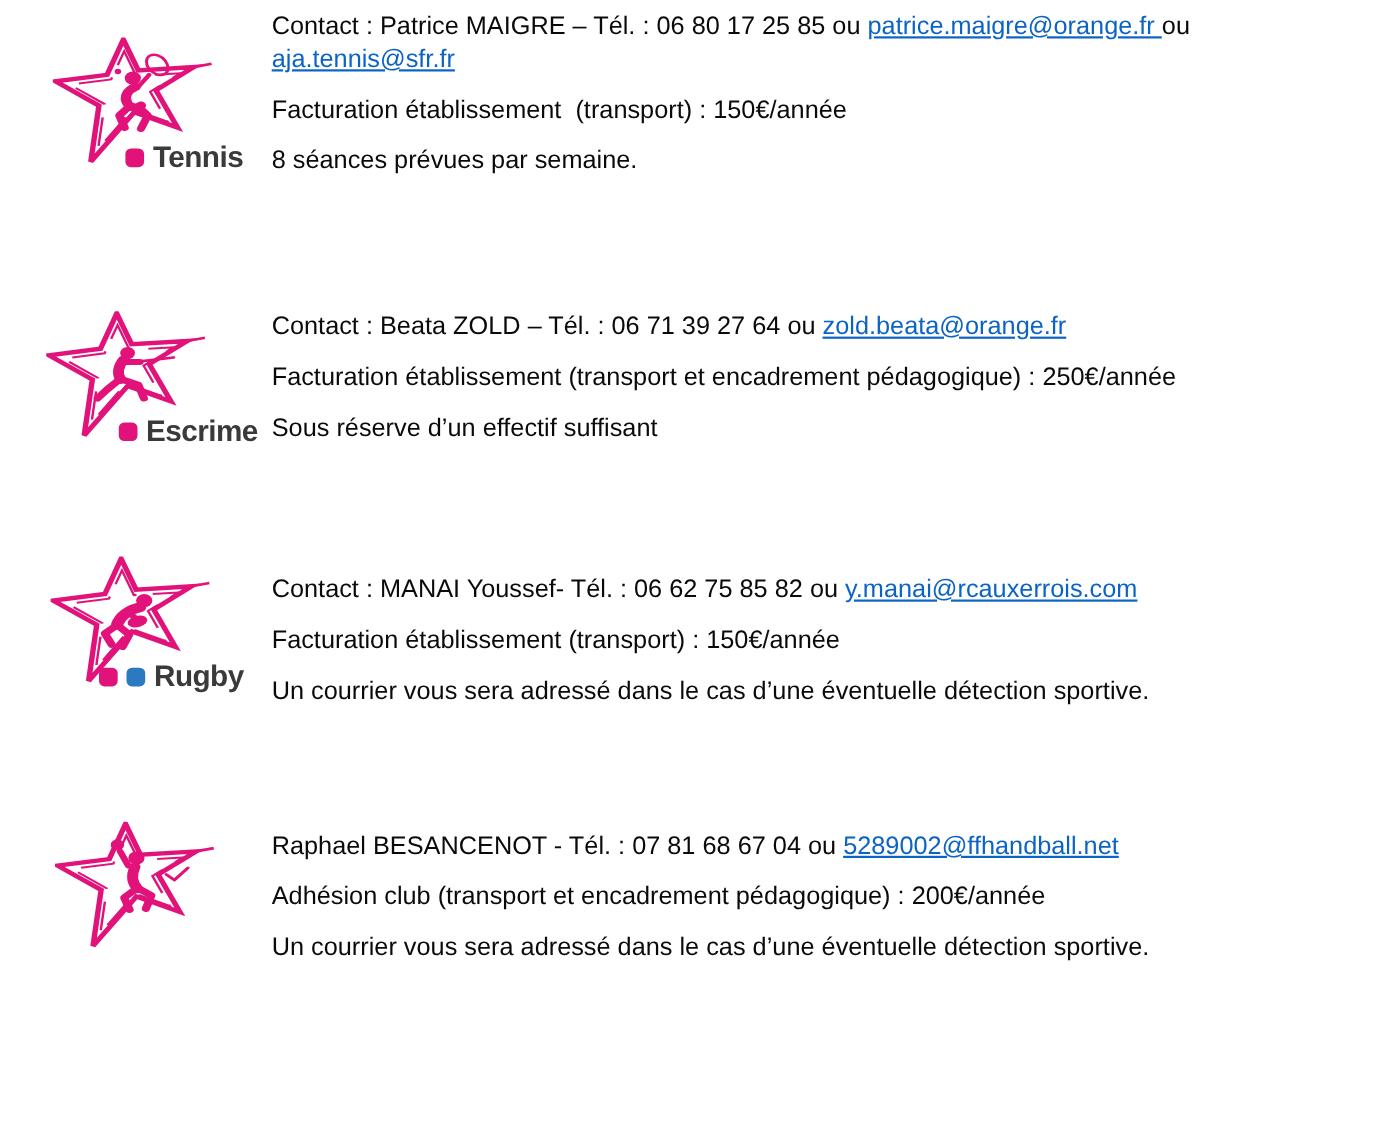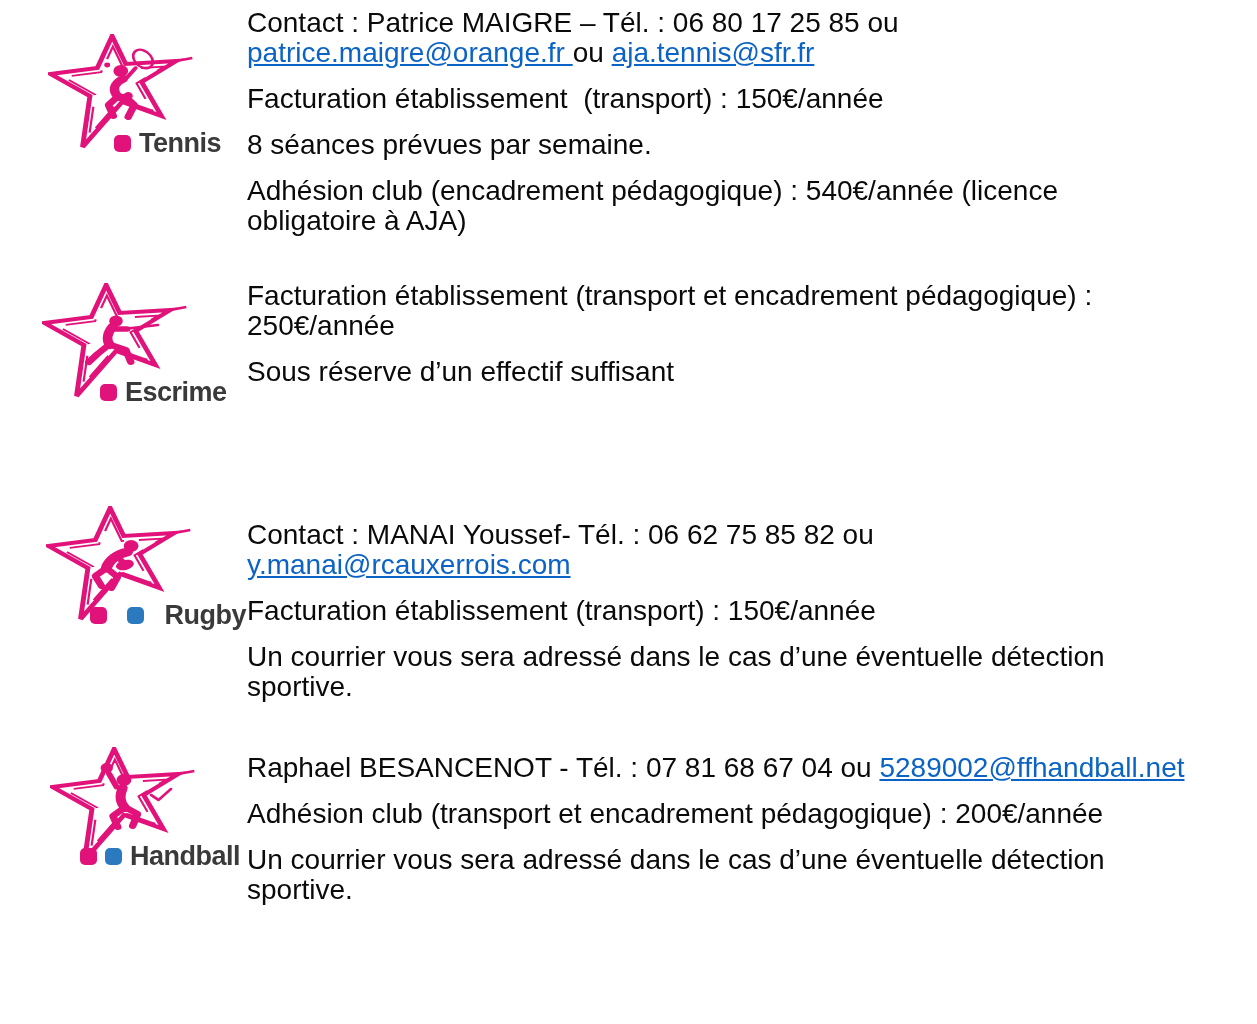--- a/index.html
+++ b/index.html
@@ -23,33 +23,33 @@
   .s-handball .logo{left:50px;top:-6px;}
 
   .logo svg{width:148px;height:120px;display:block;}
 
   .label-row{
     position:relative;z-index:2;
     display:flex;align-items:center;gap:8px;
     margin-top:-26px;
   }
   .s-tennis  .label-row{margin-left:66px;}
-  .s-escrime .label-row{margin-left:58px;}
-  .s-rugby   .label-row{margin-left:44px;justify-content:space-between;}
+  .s-escrime .label-row{margin-left:58px;justify-content:center;}
+  .s-rugby   .label-row{margin-left:44px;}
   .s-handball .label-row{margin-left:30px;}
 
   .bullet{width:17px;height:17px;border-radius:5px;display:inline-block;flex:0 0 auto;}
   .label-text{
     font-size:27px;font-weight:bold;color:#3a3a3a;
     letter-spacing:-0.5px;white-space:nowrap;
   }
 
   .text{
     position:absolute;left:247px;top:0;width:945px;
-    font-size:28px;color:#0a0a0a;
+    font-size:23px;color:#0a0a0a;
   }
   .text p{
     margin:0 0 16px 0;
     line-height:30px;
     white-space:pre-wrap;
   }
   .text a{
     color:#0b63c5;
     text-decoration:underline;
     cursor:pointer;
@@ -76,21 +76,20 @@
      </svg>
         <div class="label-row">
           <span class="bullet" style="background: rgb(226, 18, 123);"></span>
           <span class="label-text">Tennis</span>
         </div>
       </div>
       <div class="text">
         <p class="para"><span class="run">Contact : Patrice MAIGRE – Tél. : 06 80 17 25 85 ou </span><a class="email-link" href="#">patrice.maigre@orange.fr </a><span class="run">ou </span><a class="email-link" href="#">aja.tennis@sfr.fr</a></p>
         <p class="para"><span class="run">Facturation établissement  (transport) : 150€/année</span></p>
         <p class="para"><span class="run">8 séances prévues par semaine.</span></p>
-        <p class="para"><span class="run">Adhésion club (encadrement pédagogique) : 540€/année (licence obligatoire à AJA)</span></p>
       </div>
     </div>
     <div class="section s-escrime">
       <div class="logo">
         <svg viewBox="0 0 120 120" preserveAspectRatio="none">
        <path d="M52 2 L63 30 L104 27 L76 48 L92 82 L60 68 L28 113 L34 62 L2 40 L40 34 Z" fill="none" stroke="#E2127B" stroke-width="4" stroke-linejoin="miter"></path>
        <path d="M52.6 12.6 L61.4 35 L94.2 32.6 L71.8 49.4 L84.6 76.6 L59 65.4 L33.4 101.4 L38.2 60.6 L12.6 43 L43 38.2 Z" fill="none" stroke="#E2127B" stroke-width="1.8" stroke-dasharray="26 12"></path>
        <line x1="104" y1="27" x2="117" y2="24" stroke="#E2127B" stroke-width="2.4"></line>
 
     <circle cx="60" cy="38" r="5.5" fill="#E2127B"></circle>
@@ -99,20 +98,21 @@
     <path d="M57 44 C53 50 52 57 55 62" stroke="#E2127B" stroke-width="8" fill="none" stroke-linecap="round"></path>
     <path d="M56 62 L68 67 L72 79" stroke="#E2127B" stroke-width="6" fill="none" stroke-linecap="round" stroke-linejoin="round"></path>
     <path d="M54 62 L45 71 L38 79" stroke="#E2127B" stroke-width="6" fill="none" stroke-linecap="round" stroke-linejoin="round"></path>
      </svg>
         <div class="label-row">
           <span class="bullet" style="background: rgb(226, 18, 123);"></span>
           <span class="label-text">Escrime</span>
         </div>
       </div>
       <div class="text">
+        <p class="para"><span class="run">Contact : Beata ZOLD – Tél. : 06 71 39 27 64 ou </span><a class="email-link" href="#">zold.beata@orange.fr</a></p>
         <p class="para"><span class="run">Facturation établissement (transport et encadrement pédagogique) : 250€/année</span></p>
         <p class="para"><span class="run">Sous réserve d’un effectif suffisant</span></p>
       </div>
     </div>
     <div class="section s-rugby">
       <div class="logo">
         <svg viewBox="0 0 120 120" preserveAspectRatio="none">
        <path d="M52 2 L63 30 L104 27 L76 48 L92 82 L60 68 L28 113 L34 62 L2 40 L40 34 Z" fill="none" stroke="#E2127B" stroke-width="4" stroke-linejoin="miter"></path>
        <path d="M52.6 12.6 L61.4 35 L94.2 32.6 L71.8 49.4 L84.6 76.6 L59 65.4 L33.4 101.4 L38.2 60.6 L12.6 43 L43 38.2 Z" fill="none" stroke="#E2127B" stroke-width="1.8" stroke-dasharray="26 12"></path>
        <line x1="104" y1="27" x2="117" y2="24" stroke="#E2127B" stroke-width="2.4"></line>
@@ -144,25 +144,20 @@
        <line x1="104" y1="27" x2="117" y2="24" stroke="#E2127B" stroke-width="2.4"></line>
 
     <circle cx="46" cy="21" r="5" fill="#E2127B"></circle>
     <path d="M54 40 L48 27" stroke="#E2127B" stroke-width="5" stroke-linecap="round"></path>
     <circle cx="60" cy="33" r="6" fill="#E2127B"></circle>
     <path d="M59 41 C56 49 57 56 61 61" stroke="#E2127B" stroke-width="8" fill="none" stroke-linecap="round"></path>
     <path d="M60 61 L51 69 L55 80" stroke="#E2127B" stroke-width="6" fill="none" stroke-linecap="round" stroke-linejoin="round"></path>
     <path d="M62 61 L71 67 L67 79" stroke="#E2127B" stroke-width="6" fill="none" stroke-linecap="round" stroke-linejoin="round"></path>
     <path d="M82 48 L88 53 L98 42" stroke="#E2127B" stroke-width="2.5" fill="none" stroke-linecap="round" stroke-linejoin="round"></path>
      </svg>
-        <div class="label-row">
-          <span class="bullet" style="background: rgb(226, 18, 123);"></span>
-          <span class="bullet" style="background: rgb(43, 121, 190);"></span>
-          <span class="label-text">Handball</span>
-        </div>
       </div>
       <div class="text">
         <p class="para"><span class="run">Raphael BESANCENOT - Tél. : 07 81 68 67 04 ou </span><a class="email-link" href="#">5289002@ffhandball.net</a></p>
         <p class="para"><span class="run">Adhésion club (transport et encadrement pédagogique) : 200€/année</span></p>
         <p class="para"><span class="run">Un courrier vous sera adressé dans le cas d’une éventuelle détection sportive.</span></p>
       </div>
     </div>
   </div>
 
 </body></html>

